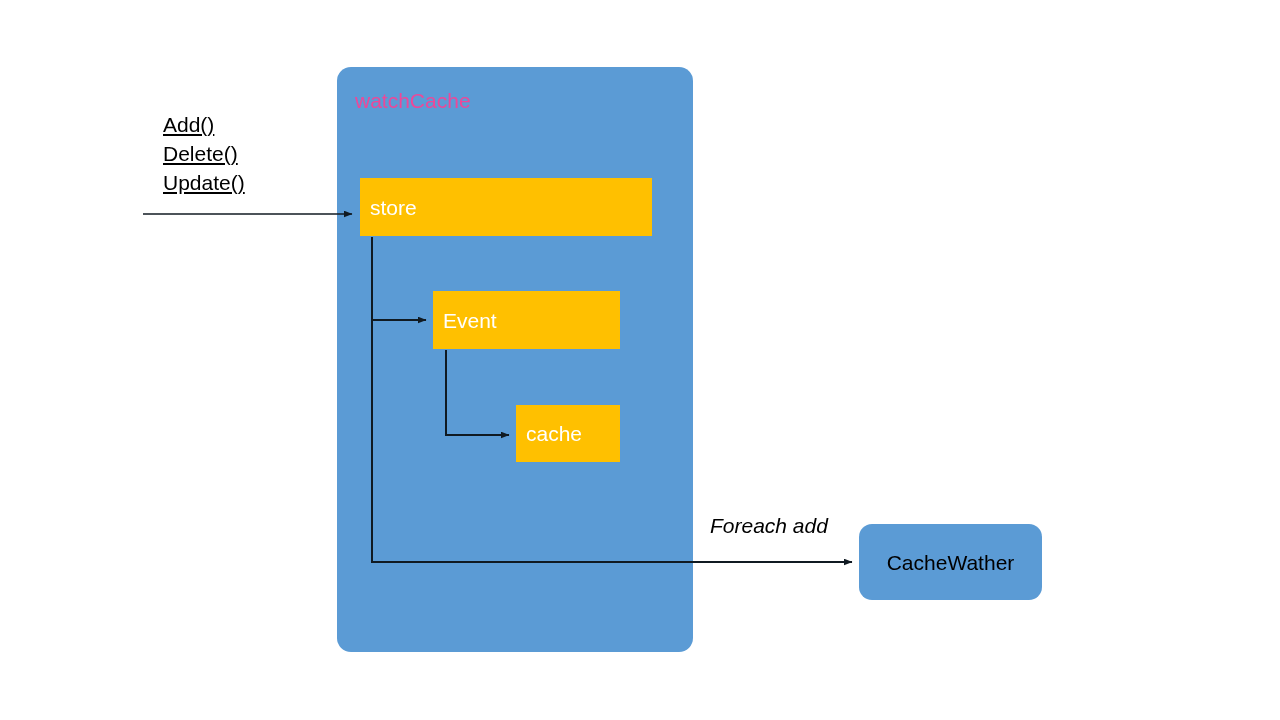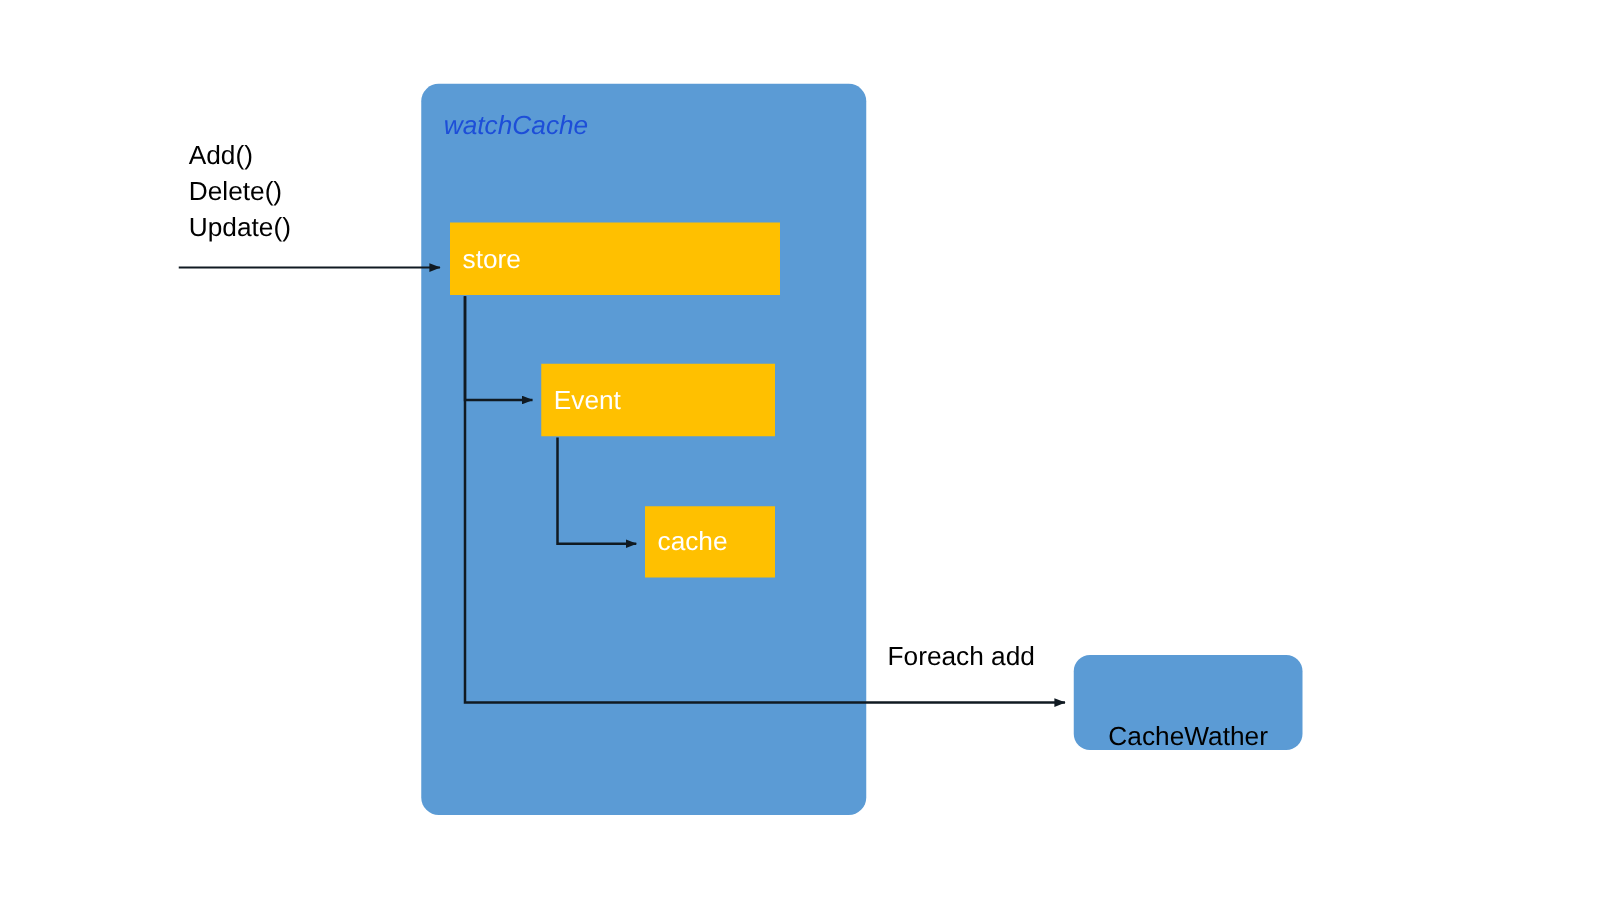--- a/index.html
+++ b/index.html
@@ -44,84 +44,85 @@
     height: 585px;
     background: #5B9BD5;
     border-radius: 14px;
     box-sizing: border-box;
   }
   .container-title {
     position: absolute;
     left: 355px;
     top: 90px;
     font-size: 21px;
-    color: #1d4ed8;
+    color: #ec4899;
     line-height: 1;
     white-space: nowrap;
-    font-style: italic;
   }
 
   
   .box-orange {
     position: absolute;
     background: #FFC000;
     box-sizing: border-box;
     display: flex;
     align-items: center;
   }
   .box-orange > span {
     color: #FFFFFF;
     font-size: 21px;
     padding-left: 10px;
     line-height: 1;
     white-space: nowrap;
   }
 
-  #box-store  { left: 360px; top: 178px; width: 264px; height: 58px; }
+  #box-store  { left: 360px; top: 178px; width: 292px; height: 58px; }
   #box-event  { left: 433px; top: 291px; width: 187px; height: 58px; }
   #box-cache  { left: 516px; top: 405px; width: 104px; height: 57px; }
 
   
   #box-cachewather {
     position: absolute;
     left: 859px;
     top: 524px;
     width: 183px;
     height: 76px;
     background: #5B9BD5;
     border-radius: 13px;
     box-sizing: border-box;
     display: flex;
-    align-items: flex-end;
+    align-items: center;
     justify-content: center;
   }
   #box-cachewather > span {
     color: #000000;
     font-size: 21px;
     line-height: 1;
     white-space: nowrap;
   }
 
   
   .free-label {
     position: absolute;
     color: #000000;
     font-size: 21px;
     line-height: 29px;
     white-space: nowrap;
   }
   #label-ops {
-    left: 151px;
+    left: 163px;
     top: 110px;
+    text-decoration: underline;
   }
   #label-ops div { line-height: 29px; }
 
   #label-foreach {
     left: 710px;
     top: 511px;
+    font-style: italic;
   }
 </style>
 </head>
 <body>
 
 <div id="canvas">
 
   <div class="container-shape"></div>
 
   <svg id="connectors" viewBox="0 0 1280 720" width="1280" height="720" xmlns="http://www.w3.org/2000/svg">

